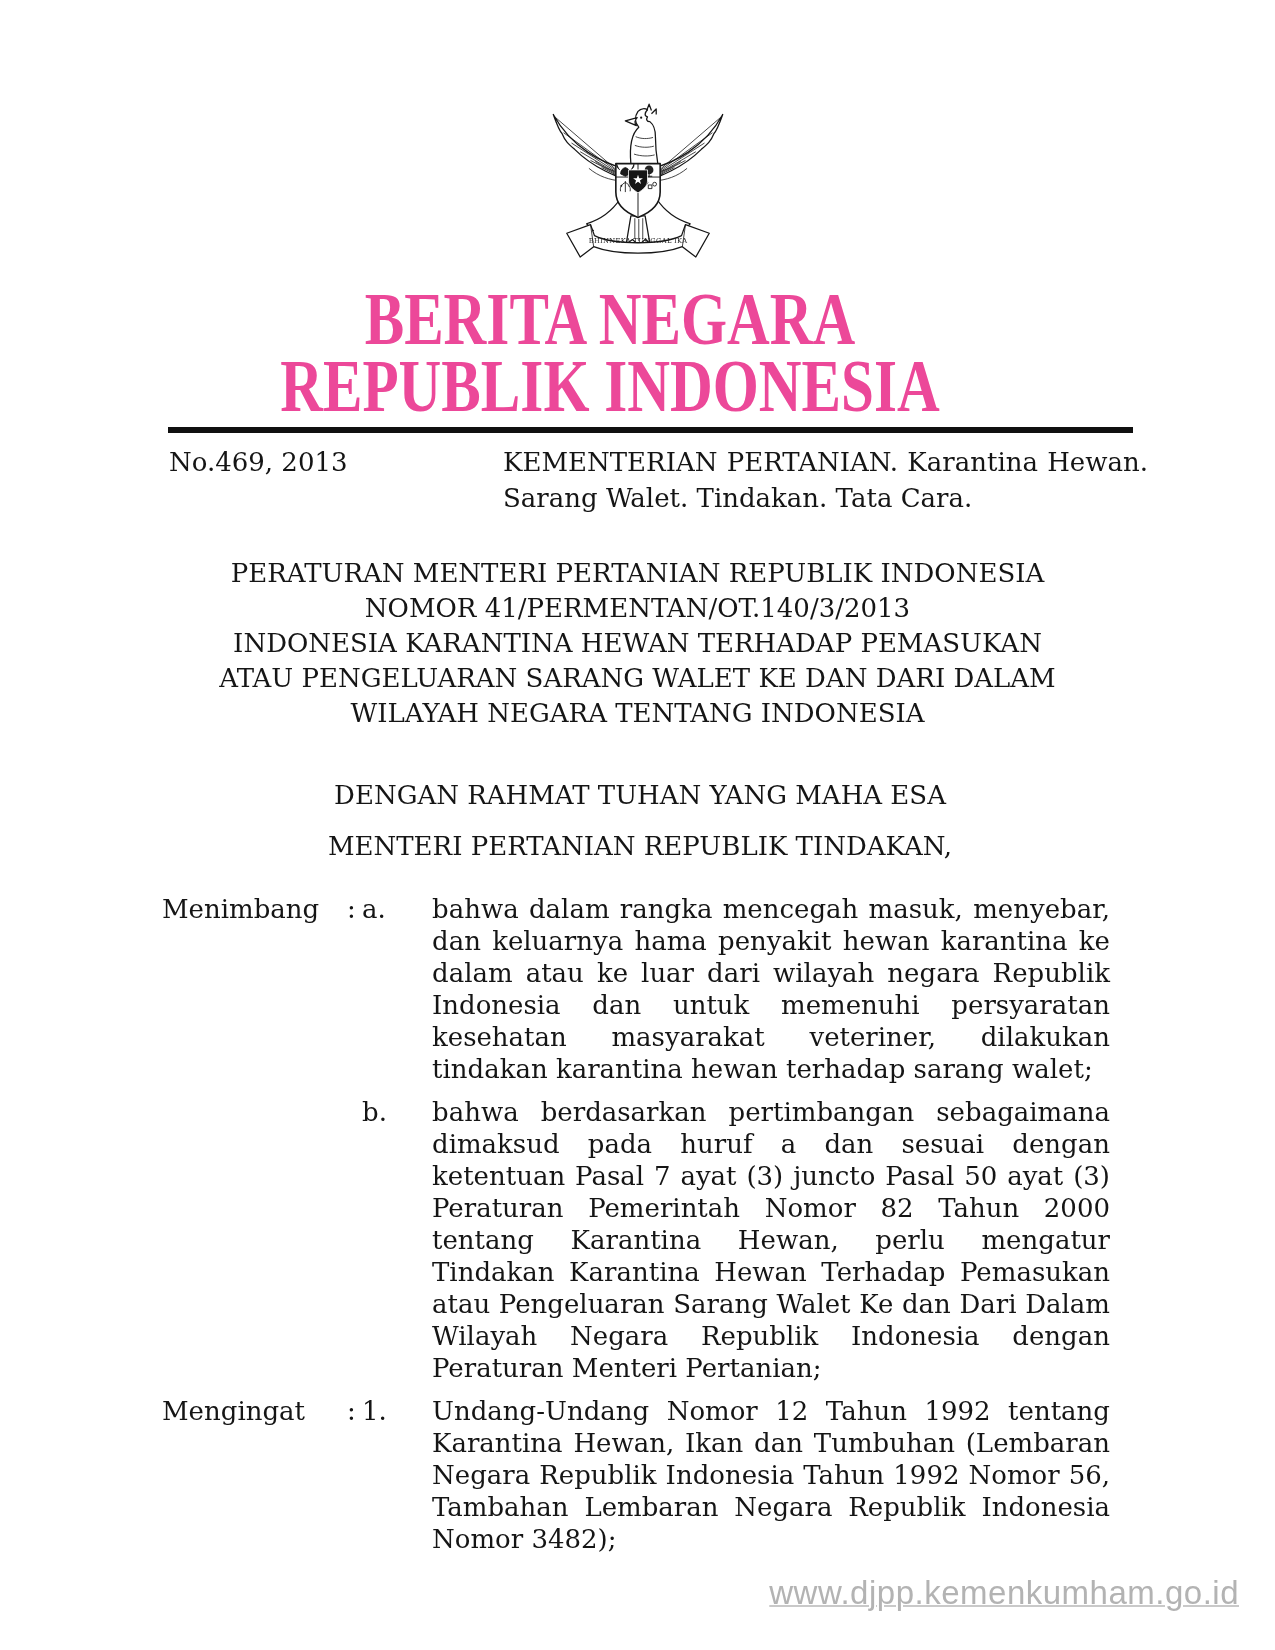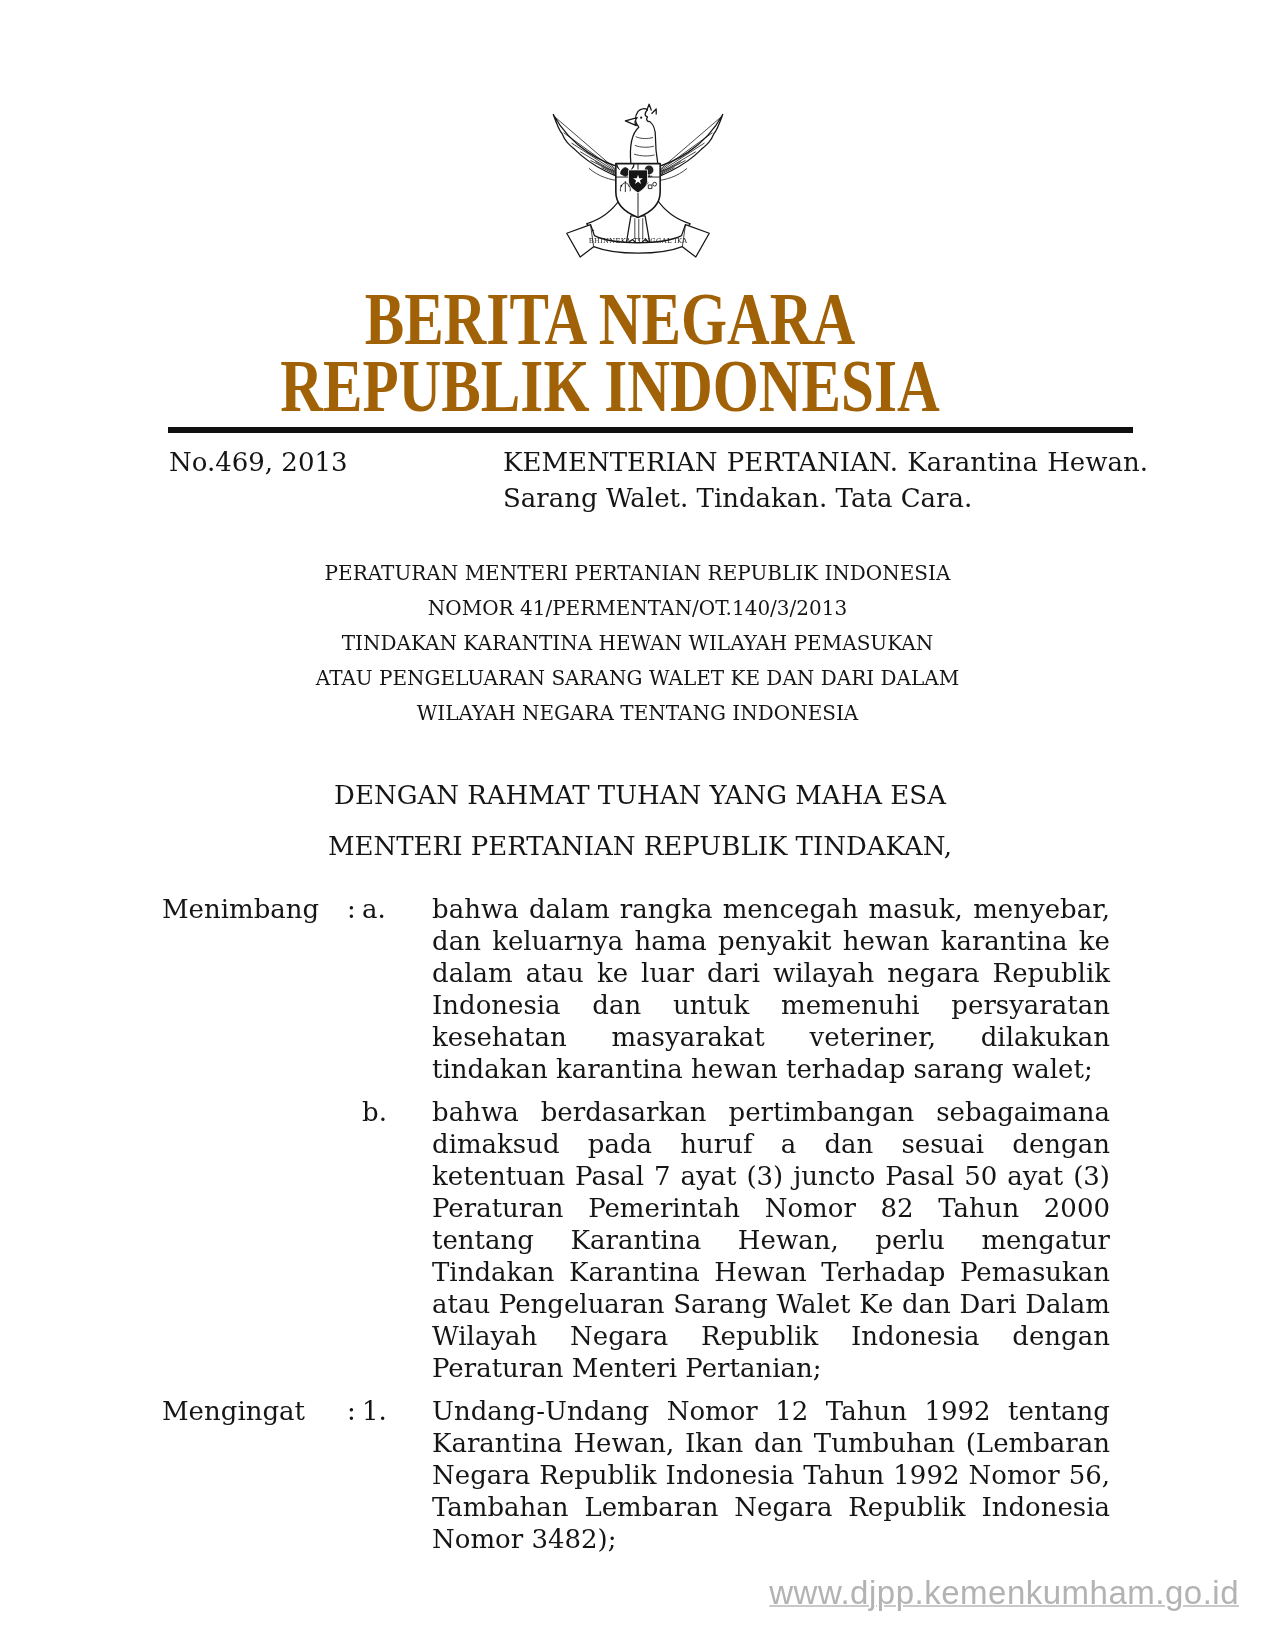--- a/index.html
+++ b/index.html
@@ -16,40 +16,40 @@
     position:absolute; top:80px; left:543px;
     width:190px; height:202px;
   }
   .masthead {
     position:absolute; top:286px; left:80px; width:1060px;
     text-align:center;
     font-family:"Liberation Serif","DejaVu Serif",serif;
     font-weight:700;
     font-size:74px; line-height:67px;
     letter-spacing:0px;
-    color:#a16207;
+    color:#ec4899;
   }
   .masthead-line { transform:scaleX(0.80); transform-origin:50% 50%; white-space:nowrap; }
   .rule {
     position:absolute; top:427px; left:168px;
     width:965px; height:6px; background:#101010;
   }
   .gazette-no {
     position:absolute; top:444px; left:169px;
     font-size:26px; line-height:36px;
   }
   .gazette-subject {
     position:absolute; top:444px; left:503px; width:645px;
     font-size:26px; line-height:36px;
     text-align:justify;
   }
   .doc-title {
     position:absolute; top:556px; left:155px; width:965px;
     text-align:center;
-    font-size:20px; line-height:35px;
+    font-size:26px; line-height:35px;
   }
   .centered-line {
     position:absolute; left:155px; width:970px;
     text-align:center; font-size:26px;
   }
   .invocation { top:780px; }
   .issuer { top:831px; }
   .clauses {
     position:absolute; top:893px; left:162px; width:948px;
     font-size:26px; line-height:32px;
@@ -143,21 +143,21 @@
   </div>
 
   <div class="rule"></div>
 
   <div class="gazette-no">No.469, 2013</div>
   <div class="gazette-subject">KEMENTERIAN PERTANIAN. Karantina Hewan. Sarang Walet. Tindakan. Tata Cara.</div>
 
   <div class="doc-title">
     <div>PERATURAN MENTERI PERTANIAN REPUBLIK INDONESIA</div>
     <div>NOMOR 41/PERMENTAN/OT.140/3/2013</div>
-    <div>TINDAKAN KARANTINA HEWAN WILAYAH PEMASUKAN</div>
+    <div>INDONESIA KARANTINA HEWAN TERHADAP PEMASUKAN</div>
     <div>ATAU PENGELUARAN SARANG WALET KE DAN DARI DALAM</div>
     <div>WILAYAH NEGARA TENTANG INDONESIA</div>
   </div>
 
   <div class="centered-line invocation">DENGAN RAHMAT TUHAN YANG MAHA ESA</div>
   <div class="centered-line issuer">MENTERI PERTANIAN REPUBLIK TINDAKAN,</div>
 
   <div class="clauses">
 
     <div class="clause-row">

